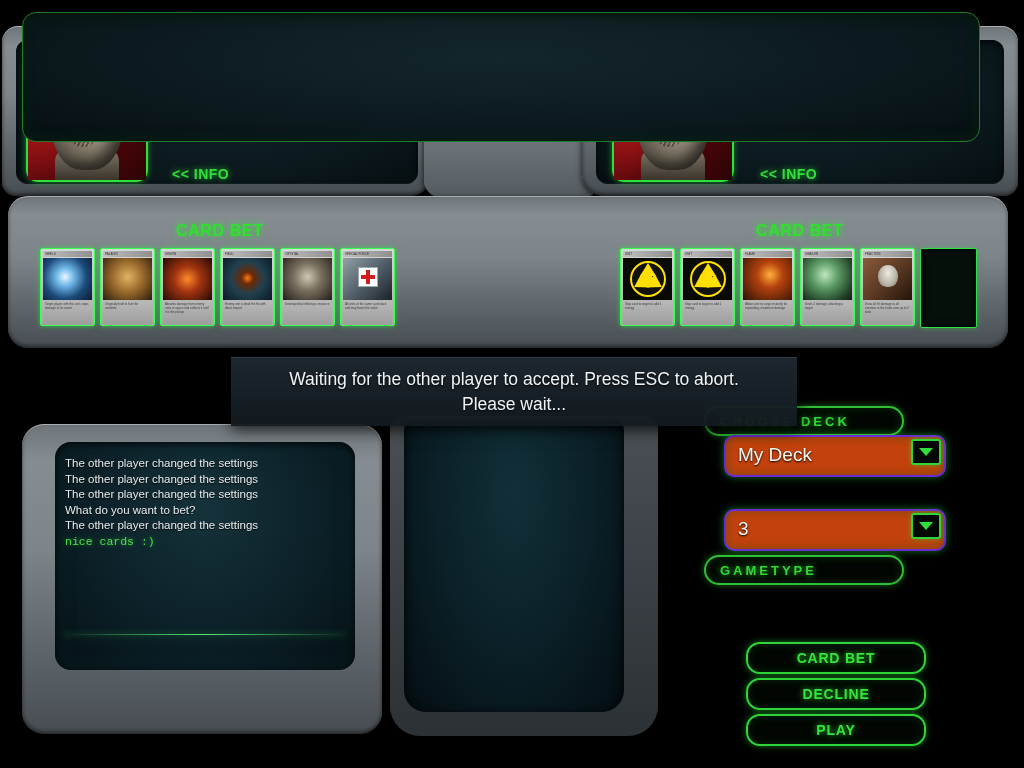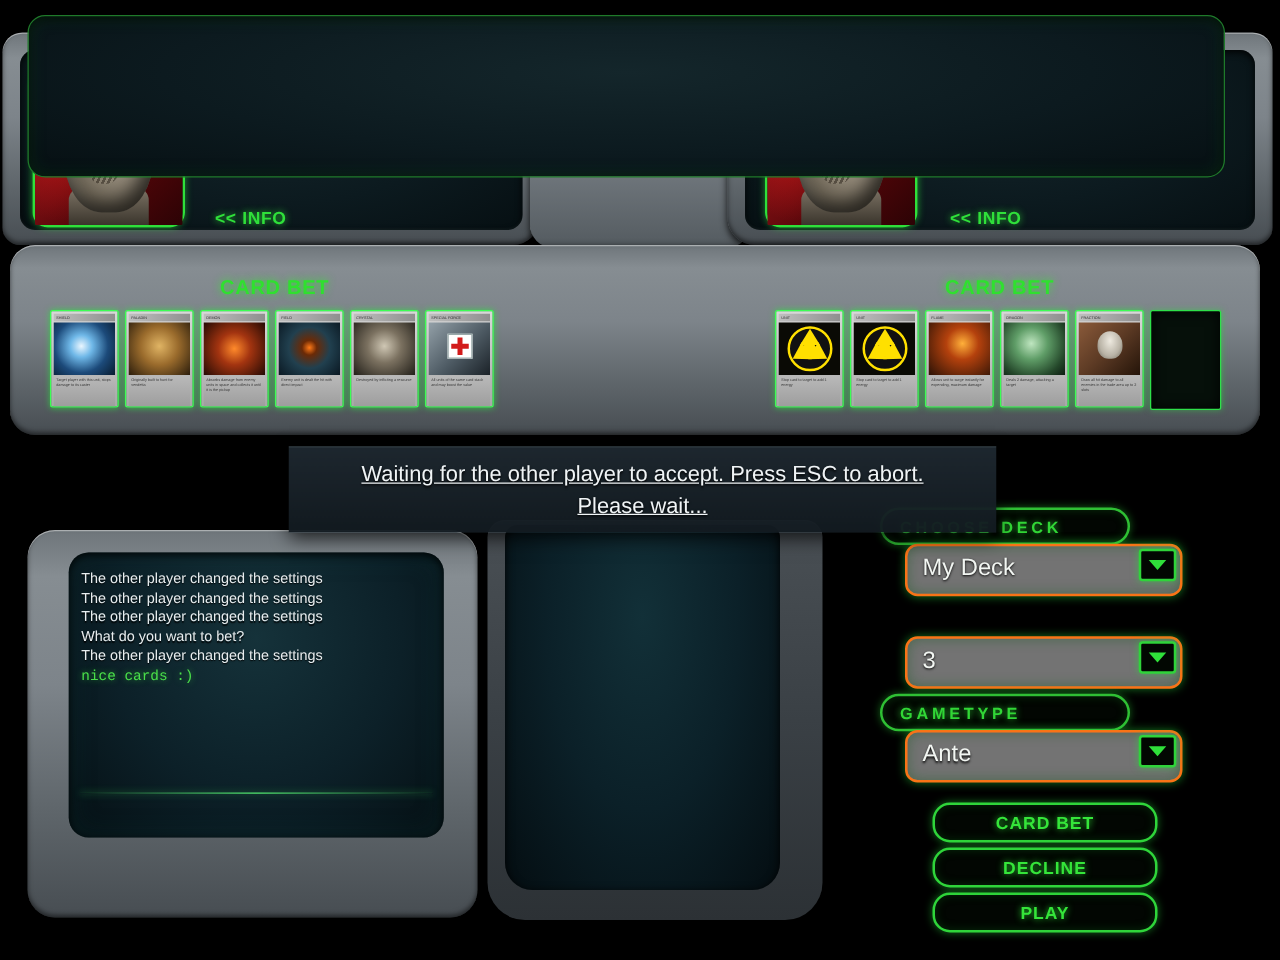--- a/index.html
+++ b/index.html
@@ -122,41 +122,41 @@
      box-shadow:inset 0 2px 8px rgba(0,0,0,.95);}
   #cursor{position:absolute;left:508px;top:458px;width:0;height:0;z-index:60;
      filter:drop-shadow(1px 2px 2px rgba(0,0,0,.8));}
 
   
   .grpLabel{position:absolute;height:30px;border:2px solid #2fbf34;border-radius:16px;
      background:#020602;color:#31d636;font-size:13px;font-weight:bold;letter-spacing:3px;
      display:flex;align-items:center;padding-left:14px;box-sizing:border-box;
      box-shadow:0 0 7px rgba(40,200,50,.5), inset 0 0 8px rgba(20,120,30,.35);
      text-shadow:0 0 6px rgba(50,240,60,.8);}
-  .selField{position:absolute;height:38px;border:2px solid #f97316;border-radius:10px;background:#737373;
+  .selField{position:absolute;height:38px;border:2px solid #6d28d9;border-radius:10px;background:#c2410c;
      box-shadow:0 0 8px rgba(40,220,60,.5), inset 0 0 10px rgba(10,90,20,.4);}
   .selValue{position:absolute;left:12px;top:7px;color:#f2f6f2;font-size:19px;text-shadow:0 1px 2px #000;}
   .selArrow{position:absolute;right:3px;top:2px;width:26px;height:22px;border:2px solid #2fd43a;border-radius:3px;
      background:#020702;display:flex;align-items:center;justify-content:center;
      box-shadow:0 0 6px rgba(40,220,60,.5);}
   .selArrow i{width:0;height:0;border-left:7px solid transparent;border-right:7px solid transparent;
      border-top:8px solid #2fe03a;}
   .actBtn{position:absolute;left:746px;width:176px;height:28px;border:2px solid #2fd43a;border-radius:14px;
      background:#020602;color:#35e53a;font-size:14px;font-weight:bold;letter-spacing:.8px;
      display:flex;align-items:center;justify-content:center;
      box-shadow:0 0 7px rgba(40,220,60,.5), inset 0 0 8px rgba(15,110,25,.35);
      text-shadow:0 0 6px rgba(50,255,60,.8);}
 
   
   #modal{position:absolute;left:231px;top:357px;width:566px;height:68px;z-index:50;
      background:linear-gradient(180deg,rgba(30,40,48,.96),rgba(18,26,32,.96));
      border-top:1px solid rgba(150,170,185,.25);
      box-shadow:0 4px 14px rgba(0,0,0,.75);
      display:flex;flex-direction:column;align-items:center;justify-content:center;gap:4px;}
-  .modalLine{color:#f0f4f6;font-size:17.5px;text-shadow:0 1px 2px #000;text-decoration:underline;}
+  .modalLine{color:#f0f4f6;font-size:17.5px;text-shadow:0 1px 2px #000;}
   .infoLink{position:absolute;color:#2fe03a;font-size:14px;font-weight:bold;letter-spacing:.5px;
      text-shadow:0 0 6px rgba(50,240,60,.8);}
 </style>
 </head>
 <body>
 
 <div id="stage">
 
   <div id="topLeftPanel" class="metal">
     <div class="portraitInset inset"></div>
@@ -301,26 +301,20 @@
   </div>
 
   <div class="selField" style="left:724px;top:509px;width:218px;">
     <div class="selValue">3</div>
     <div class="selArrow">
         <i></i>
       </div>
   </div>
 
   <div class="grpLabel" style="left:704px;top:555px;width:200px;">GAMETYPE</div>
-  <div class="selField" style="left:724px;top:584px;width:218px;">
-    <div class="selValue">Ante</div>
-    <div class="selArrow">
-        <i></i>
-      </div>
-  </div>
 
   <div class="actBtn" style="top:642px;">CARD BET</div>
   <div class="actBtn" style="top:714px;">PLAY</div>
   <div class="actBtn" style="top:678px;">DECLINE</div>
 
   <div id="modal">
     <div class="modalLine">Waiting for the other player to accept. Press ESC to abort.</div>
     <div class="modalLine">Please wait...</div>
   </div>
 

